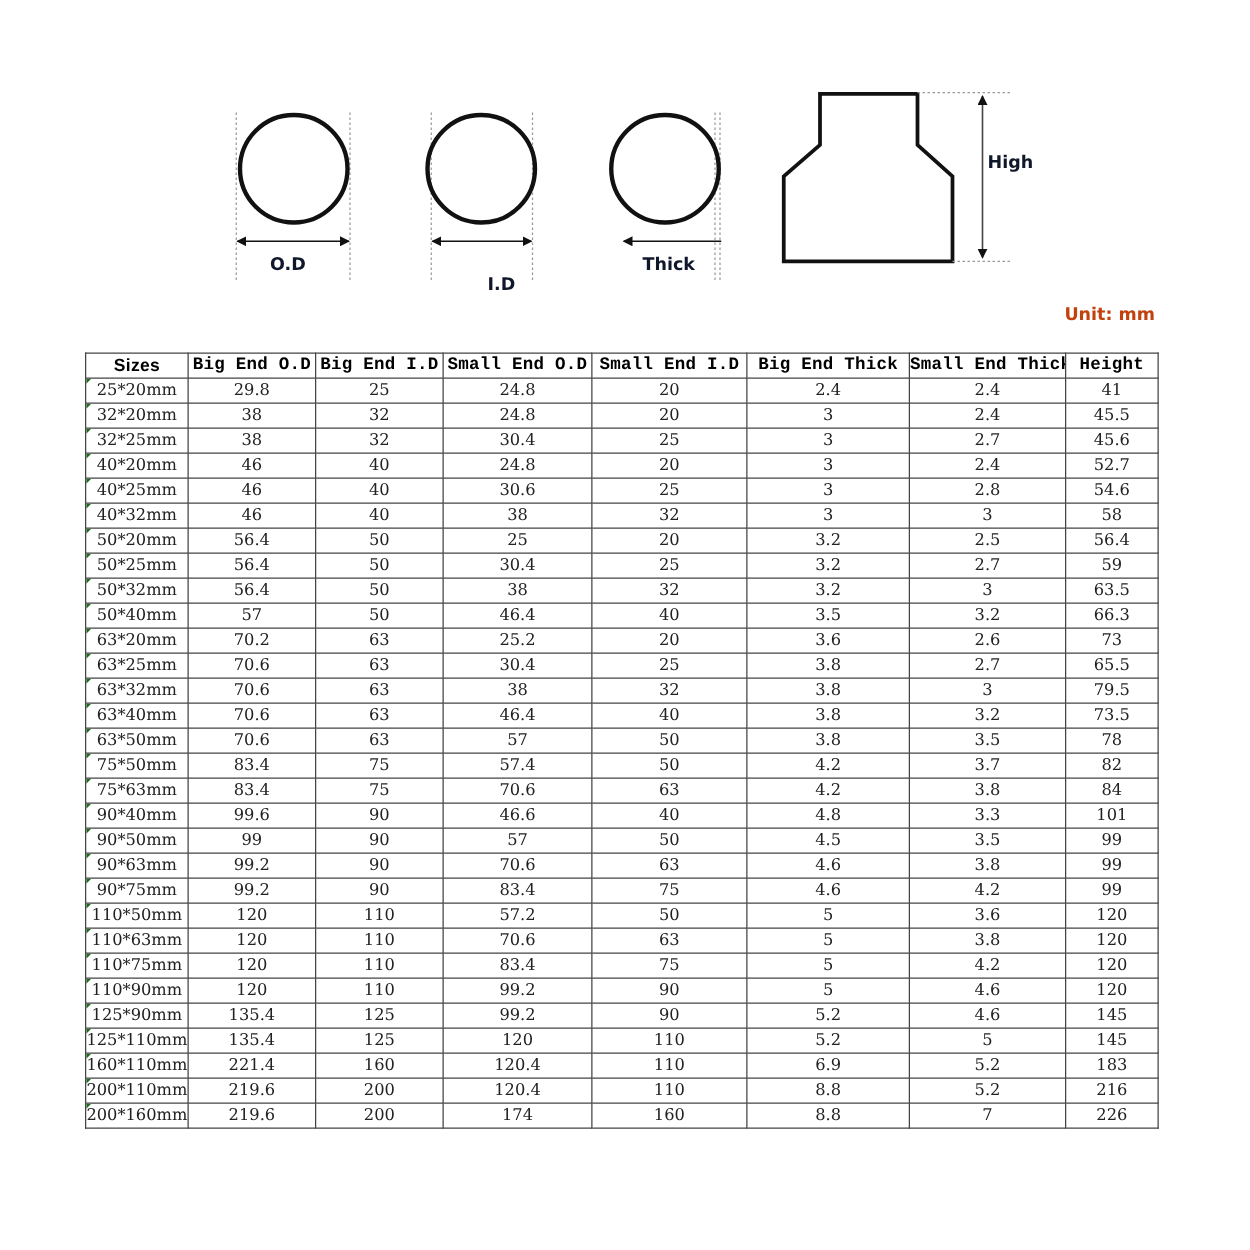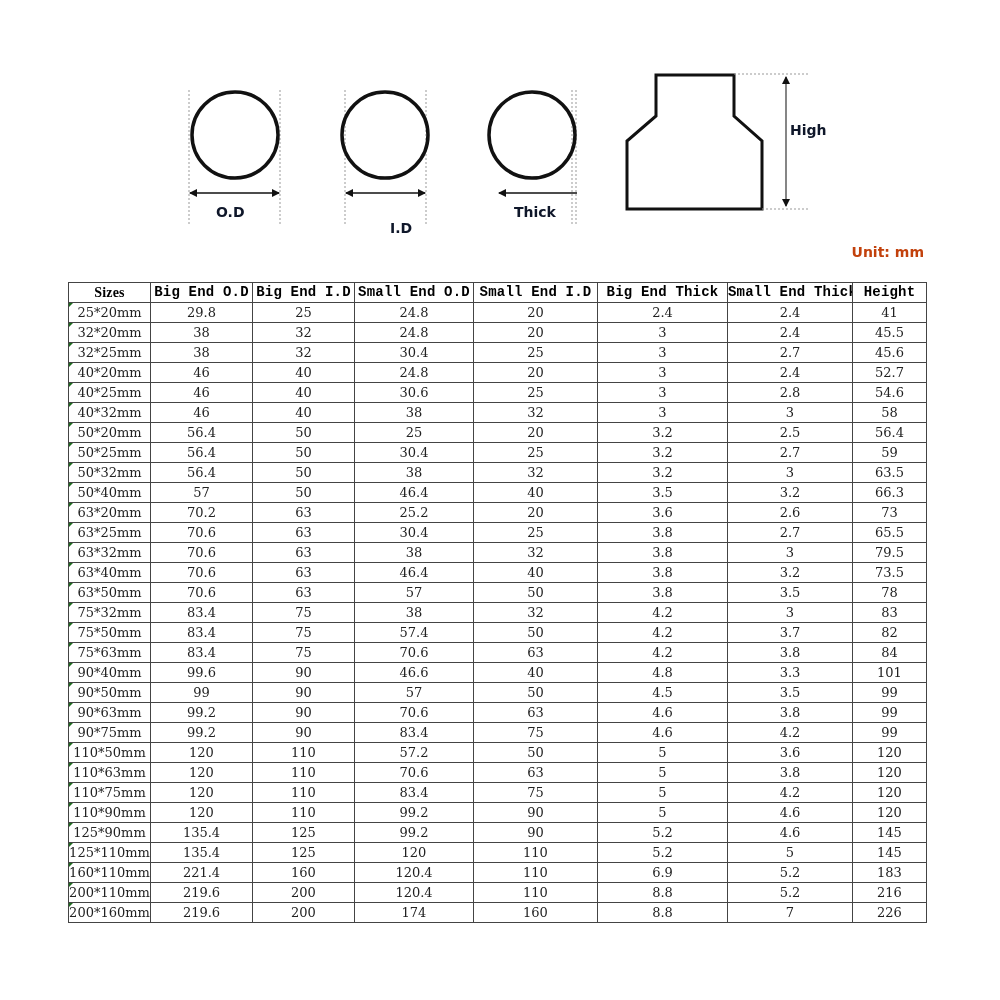--- a/index.html
+++ b/index.html
@@ -3,21 +3,21 @@
 <meta charset="utf-8">
 <style>
   html, body { margin: 0; padding: 0; background: #ffffff; }
   body { width: 1000px; height: 1000px; position: relative; overflow: hidden; font-family: "Liberation Sans", sans-serif; color: #000; }
   .diagram { position: absolute; left: 0; top: 0; width: 1000px; height: 280px; }
   .diag-label { position: absolute; font-family: "DejaVu Sans", sans-serif; font-weight: bold; font-size: 14px; color: #0f172a; }
   .unit { position: absolute; right: 76px; top: 244px; font-family: "DejaVu Sans", sans-serif; font-weight: bold; font-size: 14px; color: #c2410c; }
   table.spec { position: absolute; left: 68px; top: 282px; border-collapse: collapse; table-layout: fixed; width: 858px; }
   table.spec th, table.spec td { border: 1px solid #444; height: 19px; padding: 0; text-align: center; font-family: "DejaVu Serif", "Liberation Serif", serif; font-size: 13px; line-height: 19px; white-space: nowrap; overflow: hidden; }
   table.spec th { font-family: "Liberation Mono", "DejaVu Sans Mono", monospace; font-weight: bold; font-size: 14px; letter-spacing: 0.2px; }
-  table.spec th.first { font-family: Liberation Serif, serif; }
+  table.spec th.first { font-family: Liberation Sans, sans-serif; }
   table.spec td { color: #222; }
   table.spec td.size { position: relative; }
   table.spec td.size::before { content: ""; position: absolute; left: 0; top: 0; border-top: 4px solid #1e6b1e; border-right: 4px solid transparent; }
 </style>
 </head>
 <body>
 
 <div class="diagram">
   <svg width="1000" height="280" viewBox="0 0 1000 280">
     <defs>
@@ -233,30 +233,20 @@
         <td class="size">63*50mm</td>
         <td>70.6</td>
         <td>63</td>
         <td>57</td>
         <td>50</td>
         <td>3.8</td>
         <td>3.5</td>
         <td>78</td>
       </tr>
       <tr>
-        <td class="size">75*32mm</td>
-        <td>83.4</td>
-        <td>75</td>
-        <td>38</td>
-        <td>32</td>
-        <td>4.2</td>
-        <td>3</td>
-        <td>83</td>
-      </tr>
-      <tr>
         <td class="size">75*50mm</td>
         <td>83.4</td>
         <td>75</td>
         <td>57.4</td>
         <td>50</td>
         <td>4.2</td>
         <td>3.7</td>
         <td>82</td>
       </tr>
       <tr>

